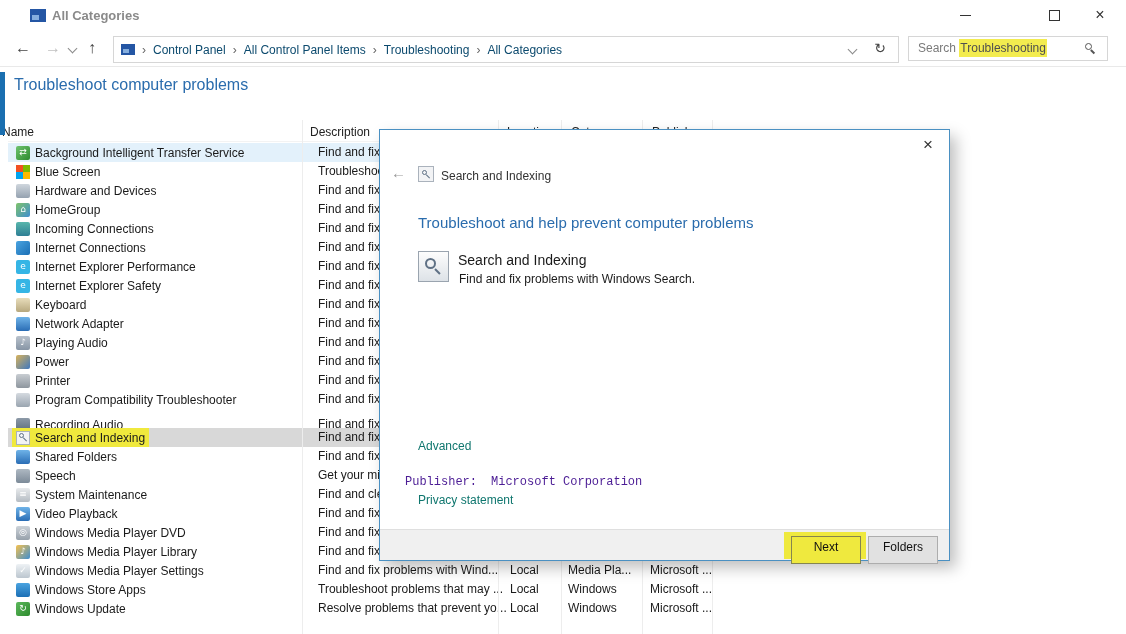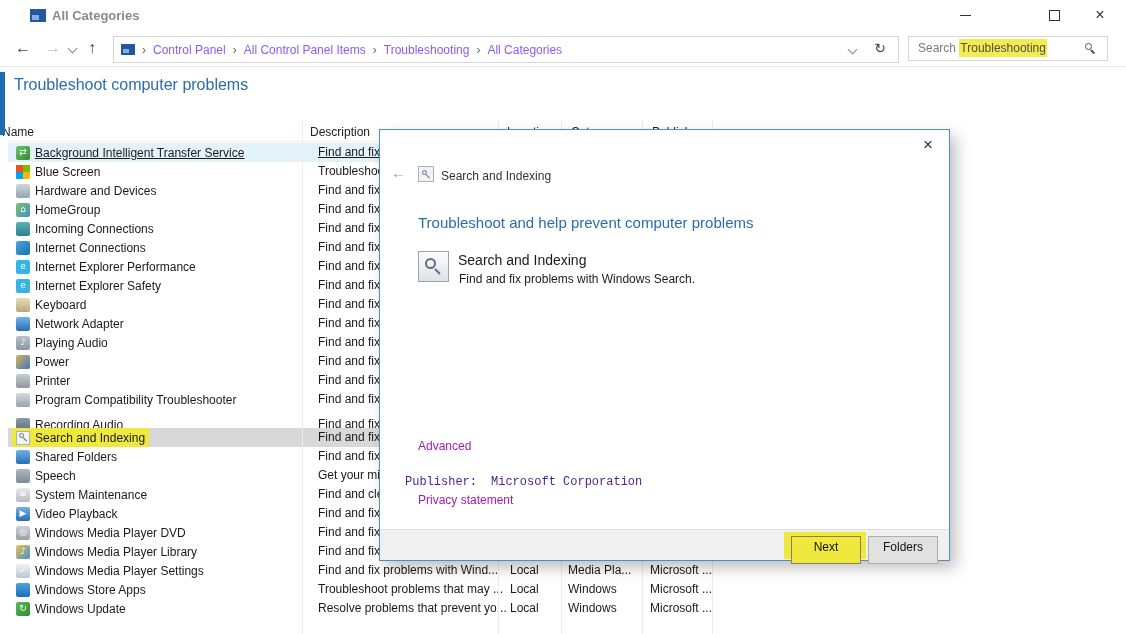--- a/index.html
+++ b/index.html
@@ -20,21 +20,21 @@
   
   .navbar{position:absolute;left:0;top:32px;width:1126px;height:34px;border-bottom:1px solid #e9e9e9;background:#fff;}
   .nav-glyph{position:absolute;top:7px;font-size:16px;color:#444;}
   .g-back{left:15px;}  .g-fwd{left:45px;color:#c0c0c0;}  .g-up{left:88px;}
   .chev{position:absolute;width:6px;height:6px;border-right:1px solid #8a8a8a;border-bottom:1px solid #8a8a8a;transform:rotate(45deg);}
   .chev-history{left:69px;top:13px;}
   .address-bar{position:absolute;left:113px;top:4px;width:784px;height:25px;border:1px solid #d6d6d6;background:#fff;display:flex;align-items:center;}
   .cp-icon{width:14px;height:11px;background:#2456a4;position:relative;margin-left:7px;flex:0 0 14px;}
   .cp-icon::after{content:"";position:absolute;left:2px;bottom:2px;width:6px;height:4px;background:#85aede;}
   .crumb-sep{color:#666;margin:0 7px;font-size:12px;}
-  .crumb{color:#8b5cf6;white-space:nowrap;}
+  .crumb{color:#0c4a6e;white-space:nowrap;}
   .chev-addr{position:absolute;right:42px;top:9px;}
   .refresh-glyph{position:absolute;right:12px;top:3px;font-size:14px;color:#444;}
   .search-box{position:absolute;left:908px;top:4px;width:200px;height:25px;border:1px solid #d6d6d6;background:#fff;line-height:23px;padding-left:9px;color:#7a7a7a;box-sizing:border-box;}
   .hl-search{background:#f3ec4f;color:#4f4f4f;padding:2px 1px;}
   
   .mag{position:relative;display:inline-block;}
   .mag.sm{width:9px;height:9px;color:#5f7185;}
   .mag.sm::before{content:"";position:absolute;left:0;top:0;width:5px;height:5px;border:1.4px solid currentColor;border-radius:50%;box-sizing:border-box;}
   .mag.sm::after{content:"";position:absolute;left:4px;top:4px;width:4.5px;height:1.4px;background:currentColor;transform:rotate(45deg);transform-origin:0 50%;}
   .mag.md{width:12px;height:12px;color:#555;}
@@ -48,21 +48,21 @@
   .page-heading{position:absolute;left:14px;top:76px;font-size:16px;color:#2a6cad;}
   .col-header{position:absolute;top:125px;color:#222;}
   .h-name{left:2px;} .h-desc{left:310px;} .h-loc{left:507px;} .h-cat{left:571px;} .h-pub{left:652px;}
   .v-line{position:absolute;top:120px;height:514px;width:1px;background:#ededed;z-index:2;}
   .hdr-line{position:absolute;left:8px;top:141px;width:729px;height:1px;background:#f3f3f3;}
   
   .list{position:absolute;left:0;top:143px;width:760px;height:480px;z-index:1;}
   .row{position:absolute;left:8px;width:729px;height:19px;}
   .row.selected{background:#e3f1fb;}
   .row.highlighted{background:#d8d8d8;}
-  .row.selected .name-text,.row.selected .desc{text-decoration:underline;}
+  .row.selected .name-text,.row.selected .desc{}
   .name-cell{position:absolute;left:4px;top:0;height:19px;display:flex;align-items:center;gap:5px;padding:0 4px;}
   .row.highlighted .name-cell{background:#f0e93d;}
   .icon{width:14px;height:14px;flex:0 0 14px;display:flex;align-items:center;justify-content:center;color:#fff;font-size:9px;line-height:1;border-radius:2px;font-family:"DejaVu Sans",sans-serif;}
   .icon.win-logo{background:conic-gradient(#7fba00 0 25%,#ffb900 0 50%,#00a4ef 0 75%,#f25022 0);border-radius:0;}
   .icon.mag-box{background:#f2f3f5;border:1px solid #aab2bc;box-sizing:border-box;border-radius:0;}
   .name-text{white-space:nowrap;}
   .desc,.loc,.cat,.pub{position:absolute;top:0;line-height:19px;white-space:nowrap;}
   .desc{left:302px;padding-left:8px;}
   .loc{left:502px;} .cat{left:560px;} .pub{left:642px;}
   
@@ -70,21 +70,21 @@
   
   .dialog{position:absolute;left:379px;top:129px;width:569px;height:430px;background:#fff;border:1px solid #4a90c2;box-shadow:6px 7px 14px rgba(0,0,0,.25);z-index:10;}
   .dlg-close{position:absolute;right:16px;top:6px;font-size:17px;color:#333;line-height:1;}
   .dlg-back{position:absolute;left:11px;top:34px;font-size:15px;color:#9a9a9a;}
   .dlg-icon-sm{position:absolute;left:38px;top:36px;width:16px;height:16px;background:#f2f3f5;border:1px solid #aab2bc;box-sizing:border-box;display:flex;align-items:center;justify-content:center;}
   .dlg-title{position:absolute;left:61px;top:39px;color:#333;}
   .dlg-heading{position:absolute;left:38px;top:84px;font-size:15px;color:#2a6cad;}
   .dlg-item-icon{position:absolute;left:38px;top:121px;width:31px;height:31px;background:linear-gradient(180deg,#fdfdfd,#dde2e7);border:1px solid #9aa4af;box-sizing:border-box;display:flex;align-items:center;justify-content:center;}
   .dlg-item-title{position:absolute;left:78px;top:122px;font-size:14px;color:#1a1a1a;}
   .dlg-item-desc{position:absolute;left:79px;top:142px;color:#1a1a1a;}
-  .dlg-link{color:#a21caf;}
+  .dlg-link{color:#0f766e;}
   .dlg-advanced{position:absolute;left:38px;top:309px;}
   .dlg-publisher{position:absolute;left:25px;top:345px;color:#4c1d95;font-family:Liberation Mono, monospace;}
   .dlg-publisher .pub-value{margin-left:14px;}
   .dlg-privacy{position:absolute;left:38px;top:363px;}
   .dlg-footer{position:absolute;left:0;bottom:0;width:100%;height:30px;background:#f0f0f0;border-top:1px solid #dfdfdf;}
   .marker-next{position:absolute;left:404px;top:2px;width:82px;height:27px;background:#efe93e;}
   .btn{position:absolute;top:6px;width:70px;height:28px;border:1px solid #adadad;background:#e1e1e1;text-align:center;line-height:20px;color:#111;box-sizing:border-box;}
   .btn-next{left:411px;background:#efe93e;border-color:#85854f;}
   .btn-cancel{left:488px;}
 </style>

